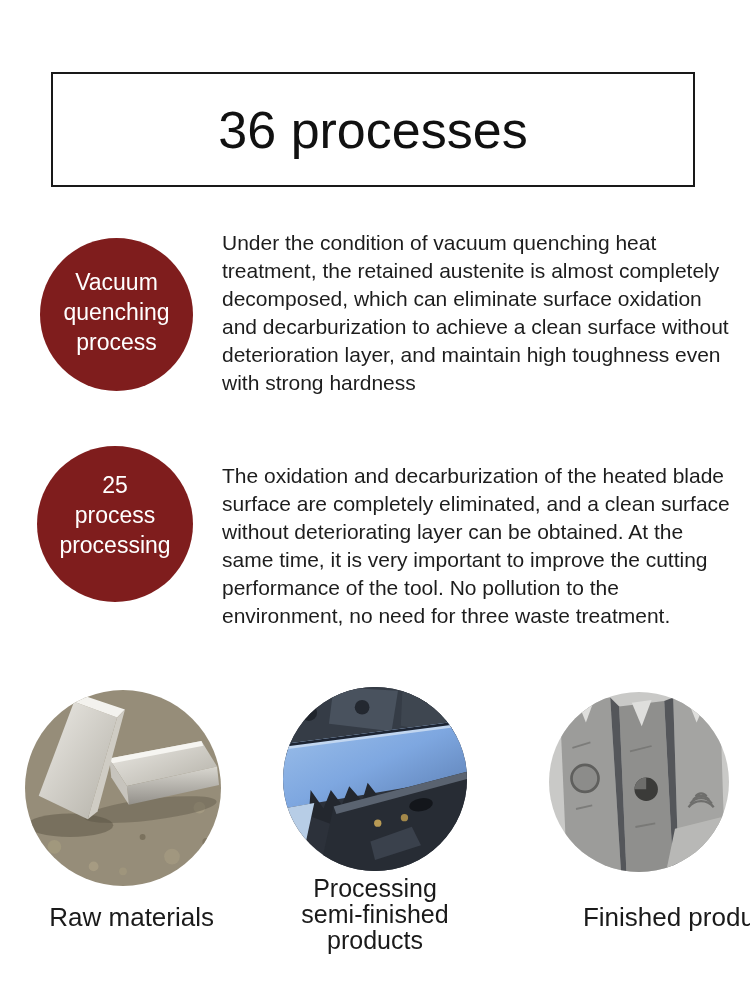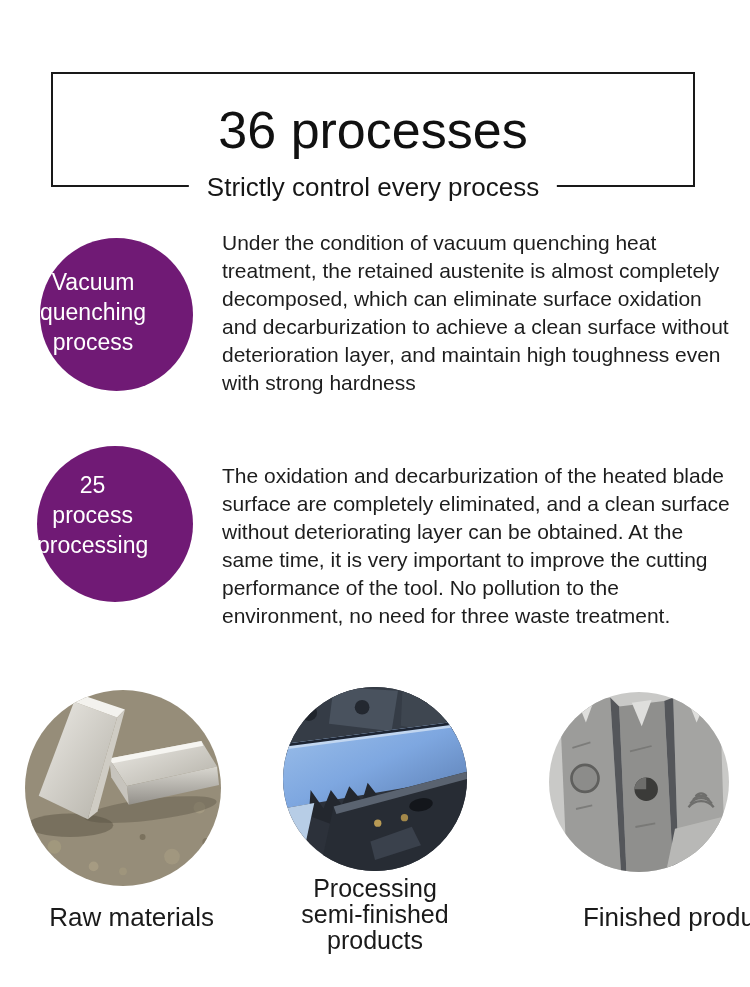--- a/index.html
+++ b/index.html
@@ -31,23 +31,23 @@
     background:#ffffff;
     padding:2px 18px;
     font-size:26px;
     color:#161616;
     white-space:nowrap;
   }
   
   .badge{
     position:absolute;
     border-radius:50%;
-    background:#701a75;
+    background:#7f1d1d;
     color:#ffffff;
-    display:flex;align-items:center;
+    display:flex;align-items:center;justify-content:center;
     text-align:center;
     font-size:23px;line-height:30px;
     white-space:pre-line;
     box-sizing:border-box;
   }
   .badge-1{left:40px;top:238px;width:153px;height:153px;padding-bottom:6px;}
   .badge-2{left:37px;top:446px;width:156px;height:156px;padding-bottom:18px;}
   .para{
     position:absolute;left:222px;
     width:600px;
@@ -77,21 +77,20 @@
   .cap-2{left:275px;top:875px;width:200px;font-size:25px;line-height:26px;}
   .cap-3{left:539px;top:902px;width:200px;font-size:26px;margin-left:40px;}
 </style>
 </head>
 <body>
 
 <div class="page">
 
   <div class="header-box">
     <div class="title">36 processes</div>
-    <div class="subtitle">Strictly control every process</div>
   </div>
 
   <div class="badge badge-1">
     <span>Vacuum
 quenching
 process</span>
   </div>
   <div class="para para-1">Under the condition of vacuum quenching heat
 treatment, the retained austenite is almost completely
 decomposed, which can eliminate surface oxidation

